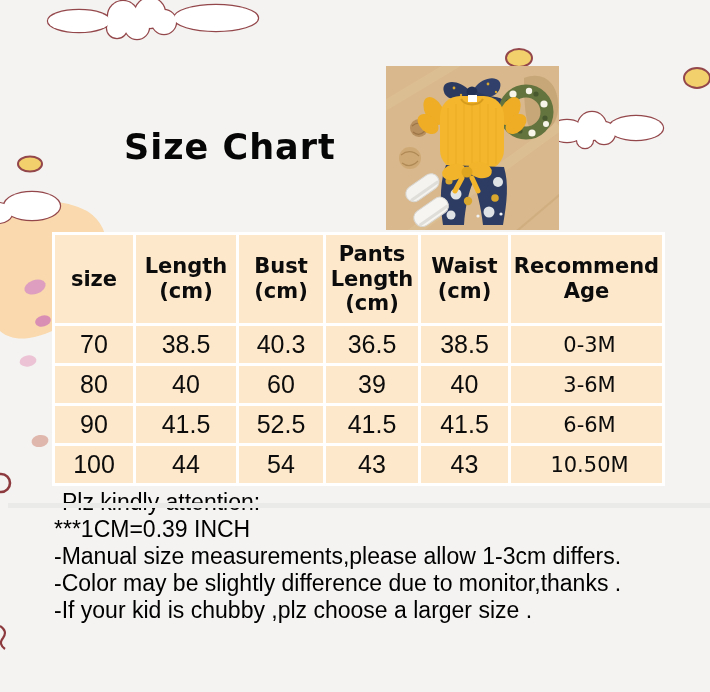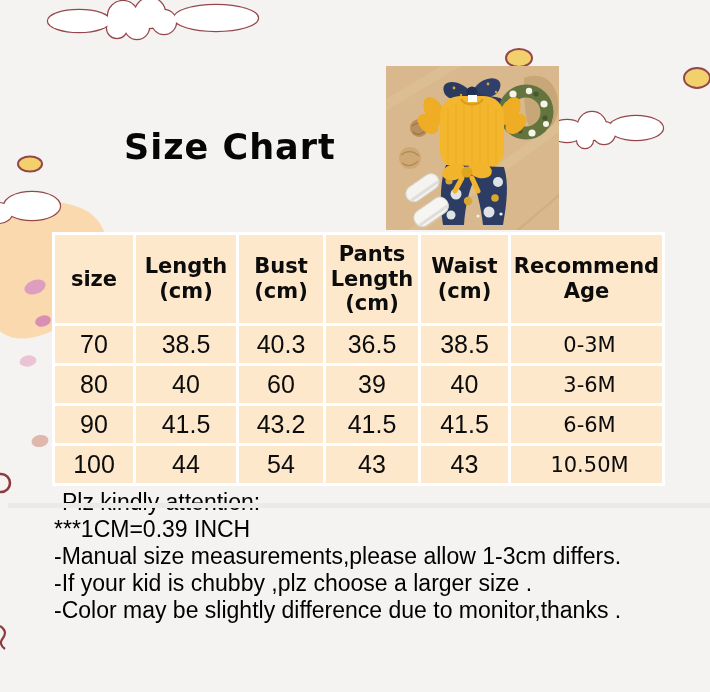--- a/index.html
+++ b/index.html
@@ -248,38 +248,38 @@
       <td>80</td>
       <td>40</td>
       <td>60</td>
       <td>39</td>
       <td>40</td>
       <td class="age">3-6M</td>
     </tr>
     <tr>
       <td>90</td>
       <td>41.5</td>
-      <td>43.2</td>
+      <td>52.5</td>
       <td>41.5</td>
       <td>41.5</td>
       <td class="age">6-6M</td>
     </tr>
     <tr>
       <td>100</td>
       <td>44</td>
       <td>54</td>
       <td>43</td>
       <td>43</td>
       <td class="age">10.50M</td>
     </tr>
   </tbody>
     </table>
 
   <div class="notes">
     <p class="head">Plz kindly attention:</p>
     <p>***1CM=0.39 INCH</p>
     <p>-Manual size measurements,please allow 1-3cm differs.</p>
+    <p>-Color may be slightly difference due to monitor,thanks .</p>
     <p>-If your kid is chubby ,plz choose a larger size .</p>
-    <p>-Color may be slightly difference due to monitor,thanks .</p>
   </div>
 
   <div class="bottom-strip"></div>
 </div>
 
 </body></html>

